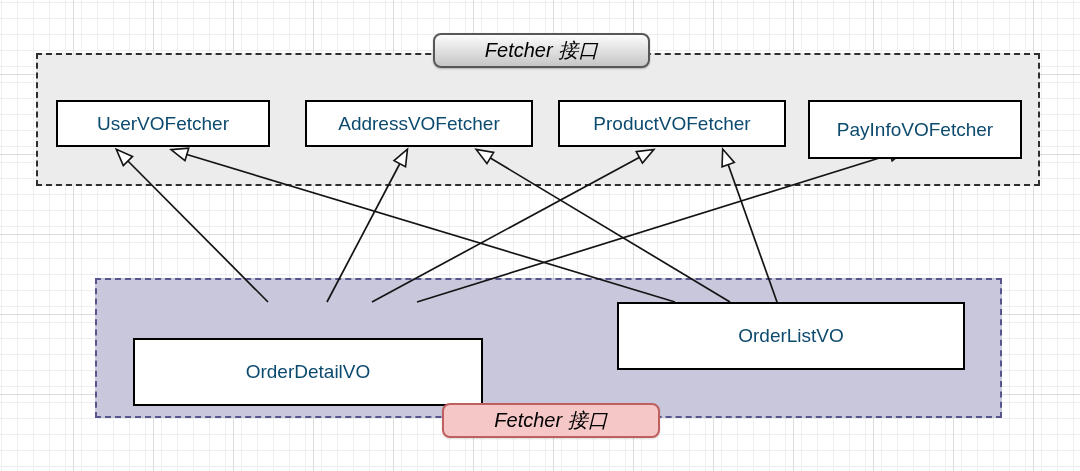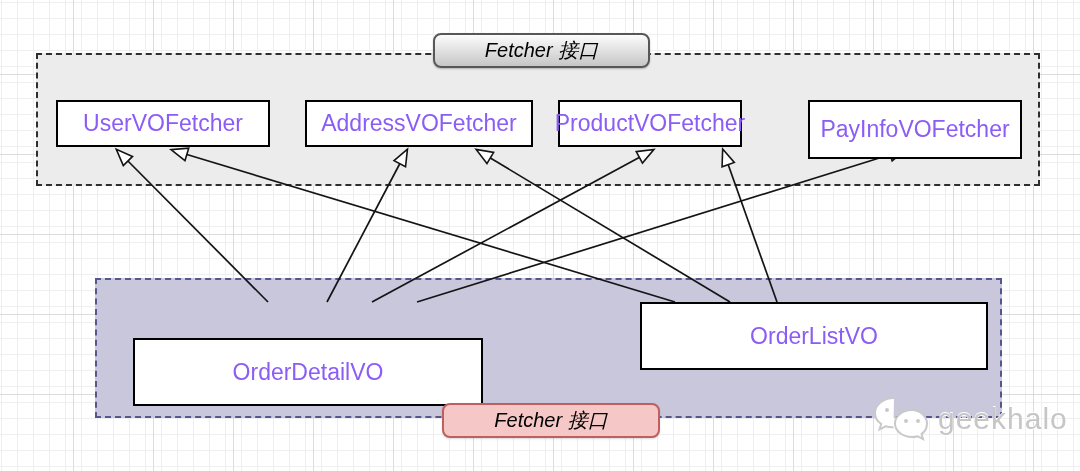--- a/index.html
+++ b/index.html
@@ -38,21 +38,21 @@
   #label-bottom{
     left:442px;top:403px;width:218px;height:35px;
     background:#f6c7c7;
     border:2px solid #bf5f5f;
     box-shadow:0 1px 2px rgba(0,0,0,0.15);
   }
   .node{
     position:absolute;box-sizing:border-box;z-index:4;
     background:#ffffff;border:2px solid #000000;
     display:flex;align-items:center;justify-content:center;
-    font-size:23px;color:#8b5cf6;white-space:nowrap;
+    font-size:19px;color:#0c4a6e;white-space:nowrap;
   }
   #edges{position:absolute;left:0;top:0;z-index:3;pointer-events:none;}
   #watermark{
     position:absolute;left:872px;top:394px;z-index:7;
     display:flex;align-items:center;color:#c6c6c6;
   }
   #watermark .wm-text{
     font-size:30px;letter-spacing:1px;margin-left:4px;
     text-shadow:0 1px 0 #ffffff, 0 -1px 0 #ffffff;
   }
@@ -78,34 +78,23 @@
         <line x1="417" y1="302" x2="905" y2="150" stroke="#141414" stroke-width="1.7" marker-end="url(#arrow-open)"></line>
         <line x1="675" y1="302" x2="172" y2="150" stroke="#141414" stroke-width="1.7" marker-end="url(#arrow-open)"></line>
         <line x1="730" y1="302" x2="477" y2="150" stroke="#141414" stroke-width="1.7" marker-end="url(#arrow-open)"></line>
         <line x1="777" y1="302" x2="723" y2="150" stroke="#141414" stroke-width="1.7" marker-end="url(#arrow-open)"></line>
       </g>
   </svg>
 
   <div id="nodes">
       <div class="node" style="left: 56px; top: 100px; width: 214px; height: 47px;">UserVOFetcher</div>
       <div class="node" style="left: 305px; top: 100px; width: 228px; height: 47px;">AddressVOFetcher</div>
-      <div class="node" style="left: 558px; top: 100px; width: 184px; height: 47px;">ProductVOFetcher</div>
+      <div class="node" style="left: 558px; top: 100px; width: 228px; height: 47px;">ProductVOFetcher</div>
       <div class="node" style="left: 808px; top: 100px; width: 214px; height: 59px;">PayInfoVOFetcher</div>
       <div class="node" style="left: 133px; top: 302px; width: 350px; height: 68px; margin-top: 36px;">OrderDetailVO</div>
-      <div class="node" style="left: 617px; top: 302px; width: 348px; height: 68px; margin-left: 23px;">OrderListVO</div>
+      <div class="node" style="left: 617px; top: 302px; width: 348px; height: 68px;">OrderListVO</div>
     </div>
 
   <div id="label-top" class="group-label">Fetcher 接口</div>
   <div id="label-bottom" class="group-label">Fetcher 接口</div>
 
-  <div id="watermark">
-    <svg width="62" height="50" viewBox="0 0 62 50">
-      <path d="M22,4 C11,4 3,11 3,19 c0,4.5 2.4,8.4 6.2,11 l-1.6,5.4 6-3.1 c2,0.6 4.2,1 6.4,1 0.5,0 1,0 1.5,-0.1" fill="#ffffff" stroke="#c9c9c9" stroke-width="2"></path>
-      <circle cx="15" cy="16" r="2" fill="#c9c9c9"></circle>
-      <circle cx="27" cy="16" r="2" fill="#c9c9c9"></circle>
-      <path d="M40,16 c-9.5,0 -17,6 -17,13.5 c0,7.5 7.5,13.5 17,13.5 1.9,0 3.8,-0.3 5.5,-0.8 l5.5,2.8 -1.5,-4.9 c3.4,-2.4 5.5,-6 5.5,-10.6 C55,22 47.5,16 40,16 Z" fill="#ffffff" stroke="#c9c9c9" stroke-width="2"></path>
-      <circle cx="34" cy="27" r="2" fill="#c9c9c9"></circle>
-      <circle cx="46" cy="27" r="2" fill="#c9c9c9"></circle>
-    </svg>
-    <span class="wm-text">geekhalo</span>
-  </div>
 
 </div>
 
 </body></html>

